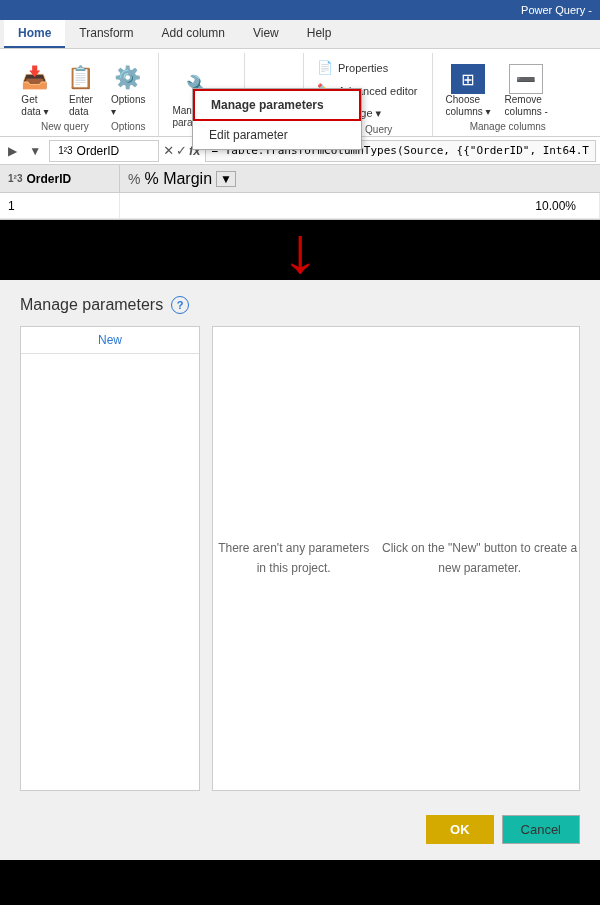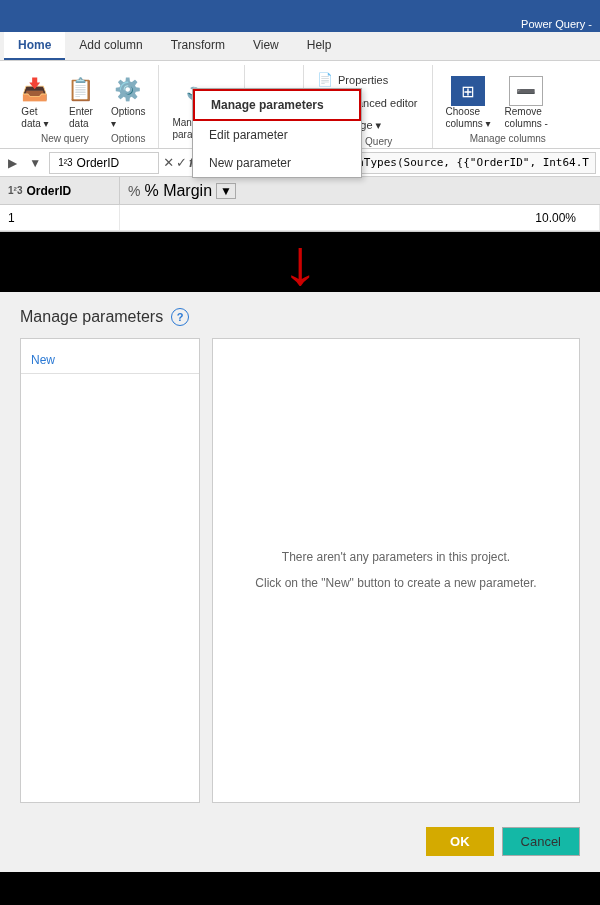--- a/index.html
+++ b/index.html
@@ -11,23 +11,23 @@
       border-bottom: 1px solid #ccc;
       position: relative;
     }
 
     .title-bar {
       background: #2b579a;
       color: #fff;
       font-size: 11px;
       text-align: right;
       padding: 2px 8px;
-      height: 32px;
-      display: flex;
-      align-items: flex-end;
+      height: 20px;
+      display: flex;
+      align-items: center;
       justify-content: flex-end;
     }
 
     .ribbon-tabs {
       display: flex;
       background: #f0f0f0;
       border-bottom: 1px solid #d0d0d0;
       padding-left: 4px;
     }
 
@@ -273,40 +273,39 @@
       display: flex;
       flex-direction: column;
       flex-shrink: 0;
     }
 
     .params-list-new {
       color: #2b79d4;
       padding: 6px 10px;
       cursor: pointer;
       font-size: 12px;
-      text-align: left;
+      text-align: center;
       border-bottom: 1px solid #e0e0e0;
-      margin-top: 8px;
     }
 
     .params-list-body {
       flex: 1;
       display: flex;
       align-items: center;
       justify-content: center;
     }
 
     .params-detail-panel {
       flex: 1;
       background: #fff;
       border: 1px solid #ccc;
       display: flex;
       align-items: center;
       justify-content: center;
-      flex-direction: column;
+      flex-direction: row;
       gap: 6px;
     }
 
     .no-params-text {
       color: #666;
       font-size: 12px;
       text-align: center;
       line-height: 1.6;
     }
 
@@ -340,22 +339,22 @@
 <body>
 
 <div class="top-section">
 
   <div class="title-bar">
     <span>Power Query -</span>
   </div>
 
   <div class="ribbon-tabs">
     <div class="ribbon-tab active">Home</div>
+    <div class="ribbon-tab">Transform</div>
     <div class="ribbon-tab">Add column</div>
-    <div class="ribbon-tab">Transform</div>
     <div class="ribbon-tab">View</div>
     <div class="ribbon-tab">Help</div>
   </div>
 
   <div class="ribbon-content">
 
     <div class="ribbon-group">
       <div class="ribbon-group-buttons">
         <div class="ribbon-btn">
           <div class="icon-box">📥</div>
@@ -427,21 +426,20 @@
         </div>
       </div>
       <div class="ribbon-group-label">Manage columns</div>
     </div>
 
   </div>
 
   <div class="dropdown-menu">
     <div class="dropdown-item active-item">Manage parameters</div>
     <div class="dropdown-item">Edit parameter</div>
-    <div class="dropdown-item">New parameter</div>
   </div>
 
   <div class="formula-bar">
     <div class="nav-arrow">▶</div>
     <div class="nav-arrow">▼</div>
     <div style="display:flex; align-items:center; gap:4px; border:1px solid #ccc; padding:2px 8px; background:#fff; font-size:12px; height:22px; min-width:110px;">
       <span style="font-size:10px;">1²3</span>
       <span>OrderID</span>
     </div>
     <div style="display:flex; align-items:center; gap:2px;">

